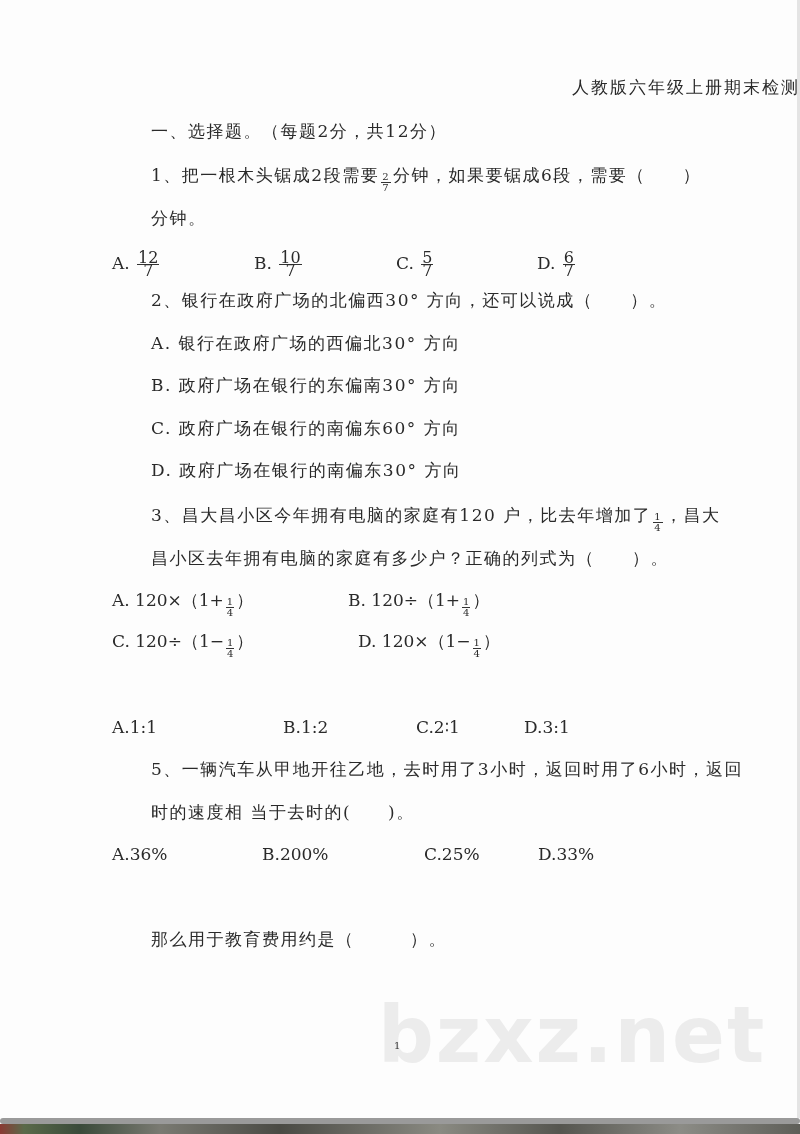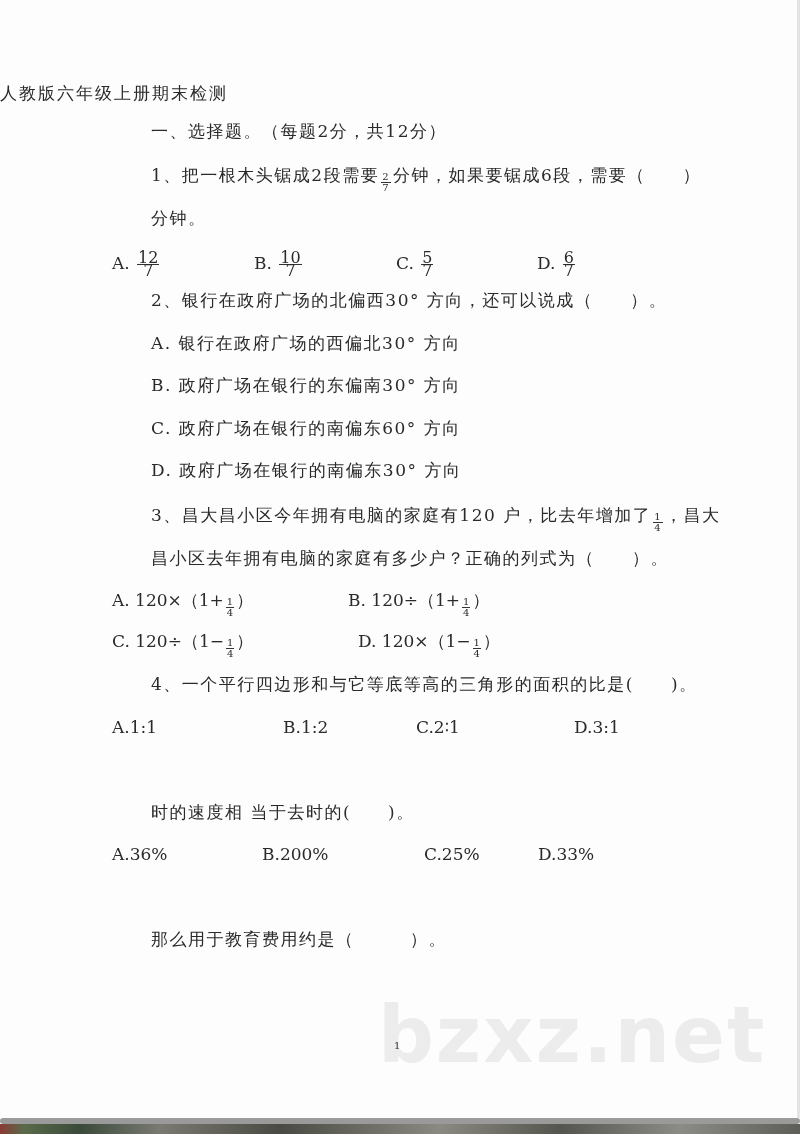--- a/index.html
+++ b/index.html
@@ -5,21 +5,21 @@
   html, body { margin: 0; padding: 0; }
   body {
     width: 800px; height: 1134px; overflow: hidden; position: relative;
     background: #fdfdfd;
     font-family: "DejaVu Serif", "Liberation Serif", serif;
     color: #2a2a2a;
   }
   .page { position: absolute; left: 0; top: 0; width: 797px; height: 1118px; background: #fdfdfd; }
   .right-edge { position: absolute; left: 797px; top: 0; width: 3px; height: 1118px; background: #e4e4e4; }
   .line { position: absolute; left: 112px; font-size: 17px; white-space: nowrap; line-height: 22px; letter-spacing: 1.5px; margin-left: 39px; }
-  .title { position: absolute; left: 0; width: 800px; top: 82px; text-align: left; font-size: 17px; letter-spacing: 2px; }
+  .title { position: absolute; left: 0; width: 800px; top: 76px; text-align: right; font-size: 17px; letter-spacing: 2px; }
   .opt { position: absolute; font-size: 17px; white-space: nowrap; line-height: 22px; }
   .frac { display: inline-block; vertical-align: middle; text-align: center; font-size: 16px; line-height: 12px; margin: 0 2px; }
   .frac .num { display: block; border-bottom: 1px solid #333; padding: 0 1px; }
   .frac .den { display: block; }
   .frac.small { font-size: 10px; line-height: 10px; }
   .frac.drop { vertical-align: -10px; }
   .watermark {
     position: absolute; left: 378px; top: 990px; font-family: "DejaVu Sans", sans-serif;
     font-weight: bold; font-size: 78px; color: #ececec; letter-spacing: 2px;
   }
@@ -54,26 +54,26 @@
 
   <div class="line" style="top:504px">
     <span>3、昌大昌小区今年拥有电脑的家庭有120 户，比去年增加了</span><span class="frac small drop"><span class="num">1</span><span class="den">4</span></span><span>，昌大</span>
   </div>
   <div class="line" style="top:547px">昌小区去年拥有电脑的家庭有多少户？正确的列式为（　　）。</div>
   <div class="opt" style="left:112px;top:589px"><span>A.</span> <span>120×（1+</span><span class="frac small drop"><span class="num">1</span><span class="den">4</span></span><span>）</span></div>
   <div class="opt" style="left:348px;top:589px"><span>B.</span> <span>120÷（1+</span><span class="frac small drop"><span class="num">1</span><span class="den">4</span></span><span>）</span></div>
   <div class="opt" style="left:112px;top:630px"><span>C.</span> <span>120÷（1−</span><span class="frac small drop"><span class="num">1</span><span class="den">4</span></span><span>）</span></div>
   <div class="opt" style="left:358px;top:630px"><span>D.</span> <span>120×（1−</span><span class="frac small drop"><span class="num">1</span><span class="den">4</span></span><span>）</span></div>
 
-  <div class="line" style="top:673px">4、一个平行四边形和与它等底等高的三角形的面积的比是(　　)。</div>
   <div class="opt" style="left:112px;top:716px"><span>A.</span><span>1:1</span></div>
   <div class="opt" style="left:283px;top:716px"><span>B.</span><span>1:2</span></div>
   <div class="opt" style="left:416px;top:716px"><span>C.</span><span>2∶1</span></div>
-  <div class="opt" style="left:574px;top:716px"><span>D.</span><span>3:1</span></div>
+  <div class="opt" style="left:524px;top:716px"><span>D.</span><span>3:1</span></div>
 
+  <div class="line" style="top:758px">5、一辆汽车从甲地开往乙地，去时用了3小时，返回时用了6小时，返回</div>
   <div class="line" style="top:801px">时的速度相 当于去时的(　　)。</div>
   <div class="opt" style="left:112px;top:843px"><span>A.</span><span>36%</span></div>
   <div class="opt" style="left:262px;top:843px"><span>B.</span><span>200%</span></div>
   <div class="opt" style="left:424px;top:843px"><span>C.</span><span>25%</span></div>
   <div class="opt" style="left:538px;top:843px"><span>D.</span><span>33%</span></div>
 
   <div class="line" style="top:928px">那么用于教育费用约是（　　　）。</div>
 
   <div class="watermark">bzxz.net</div>
   <div class="pagenum">1</div>

